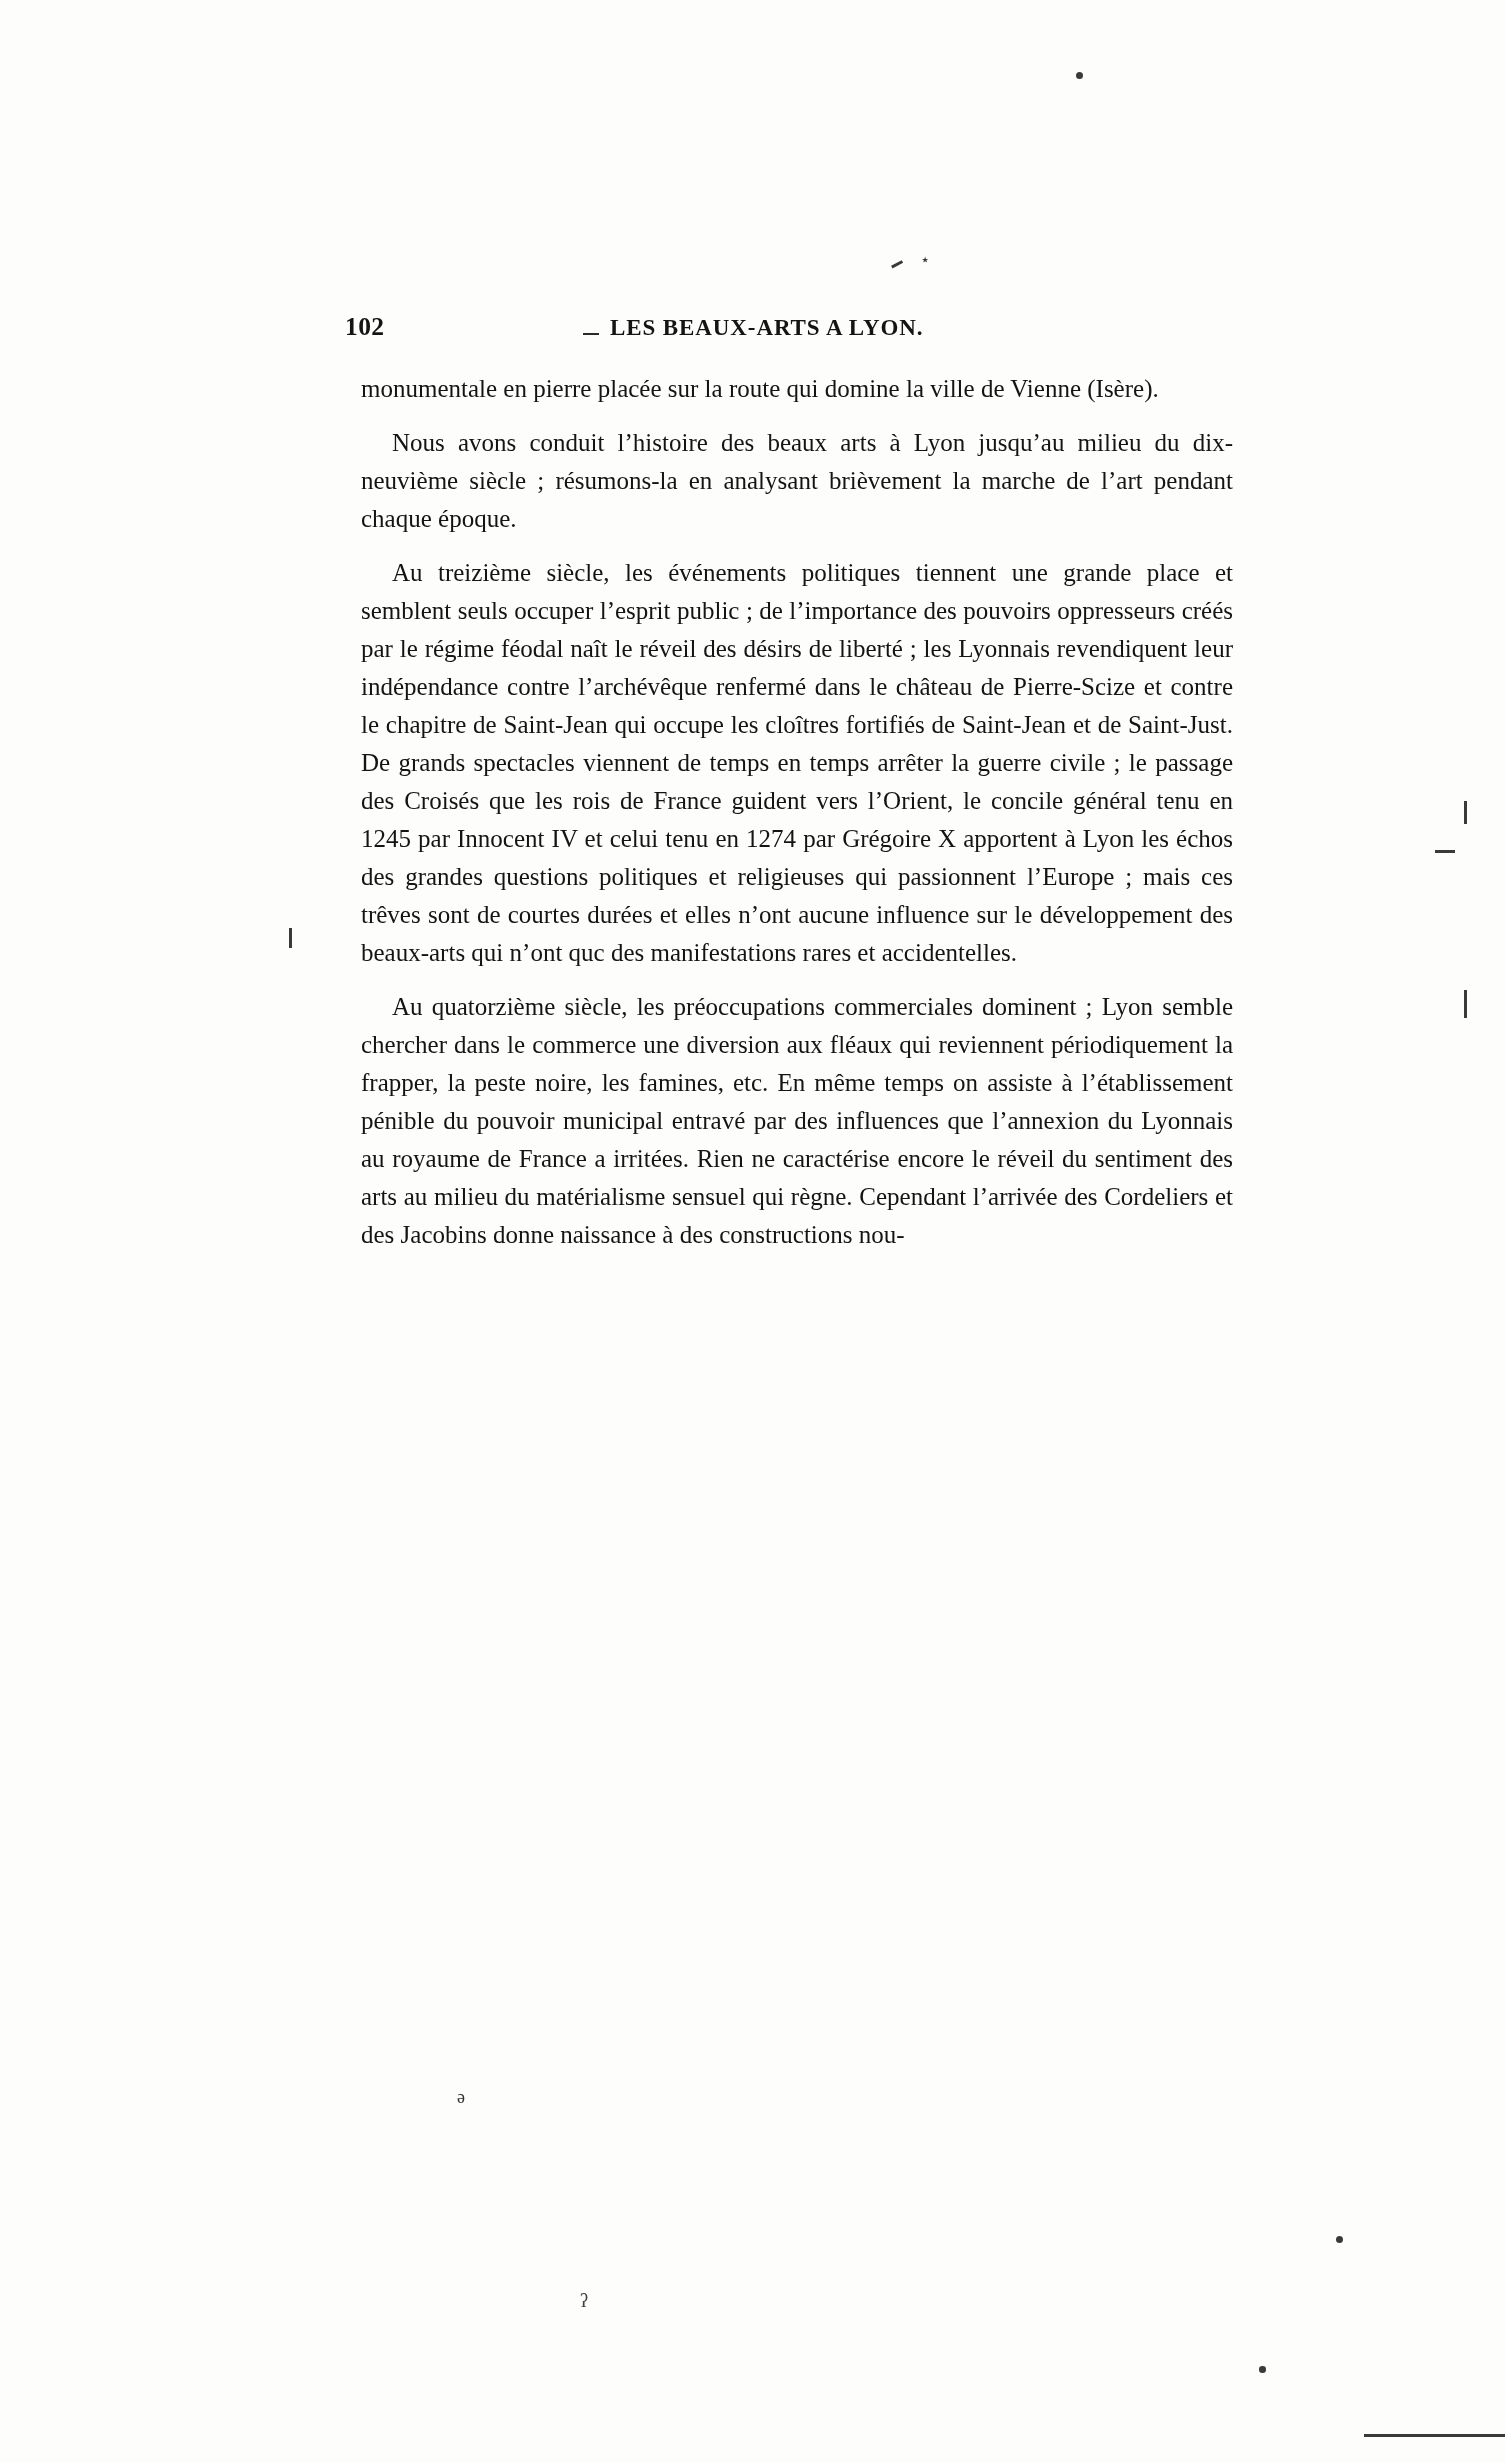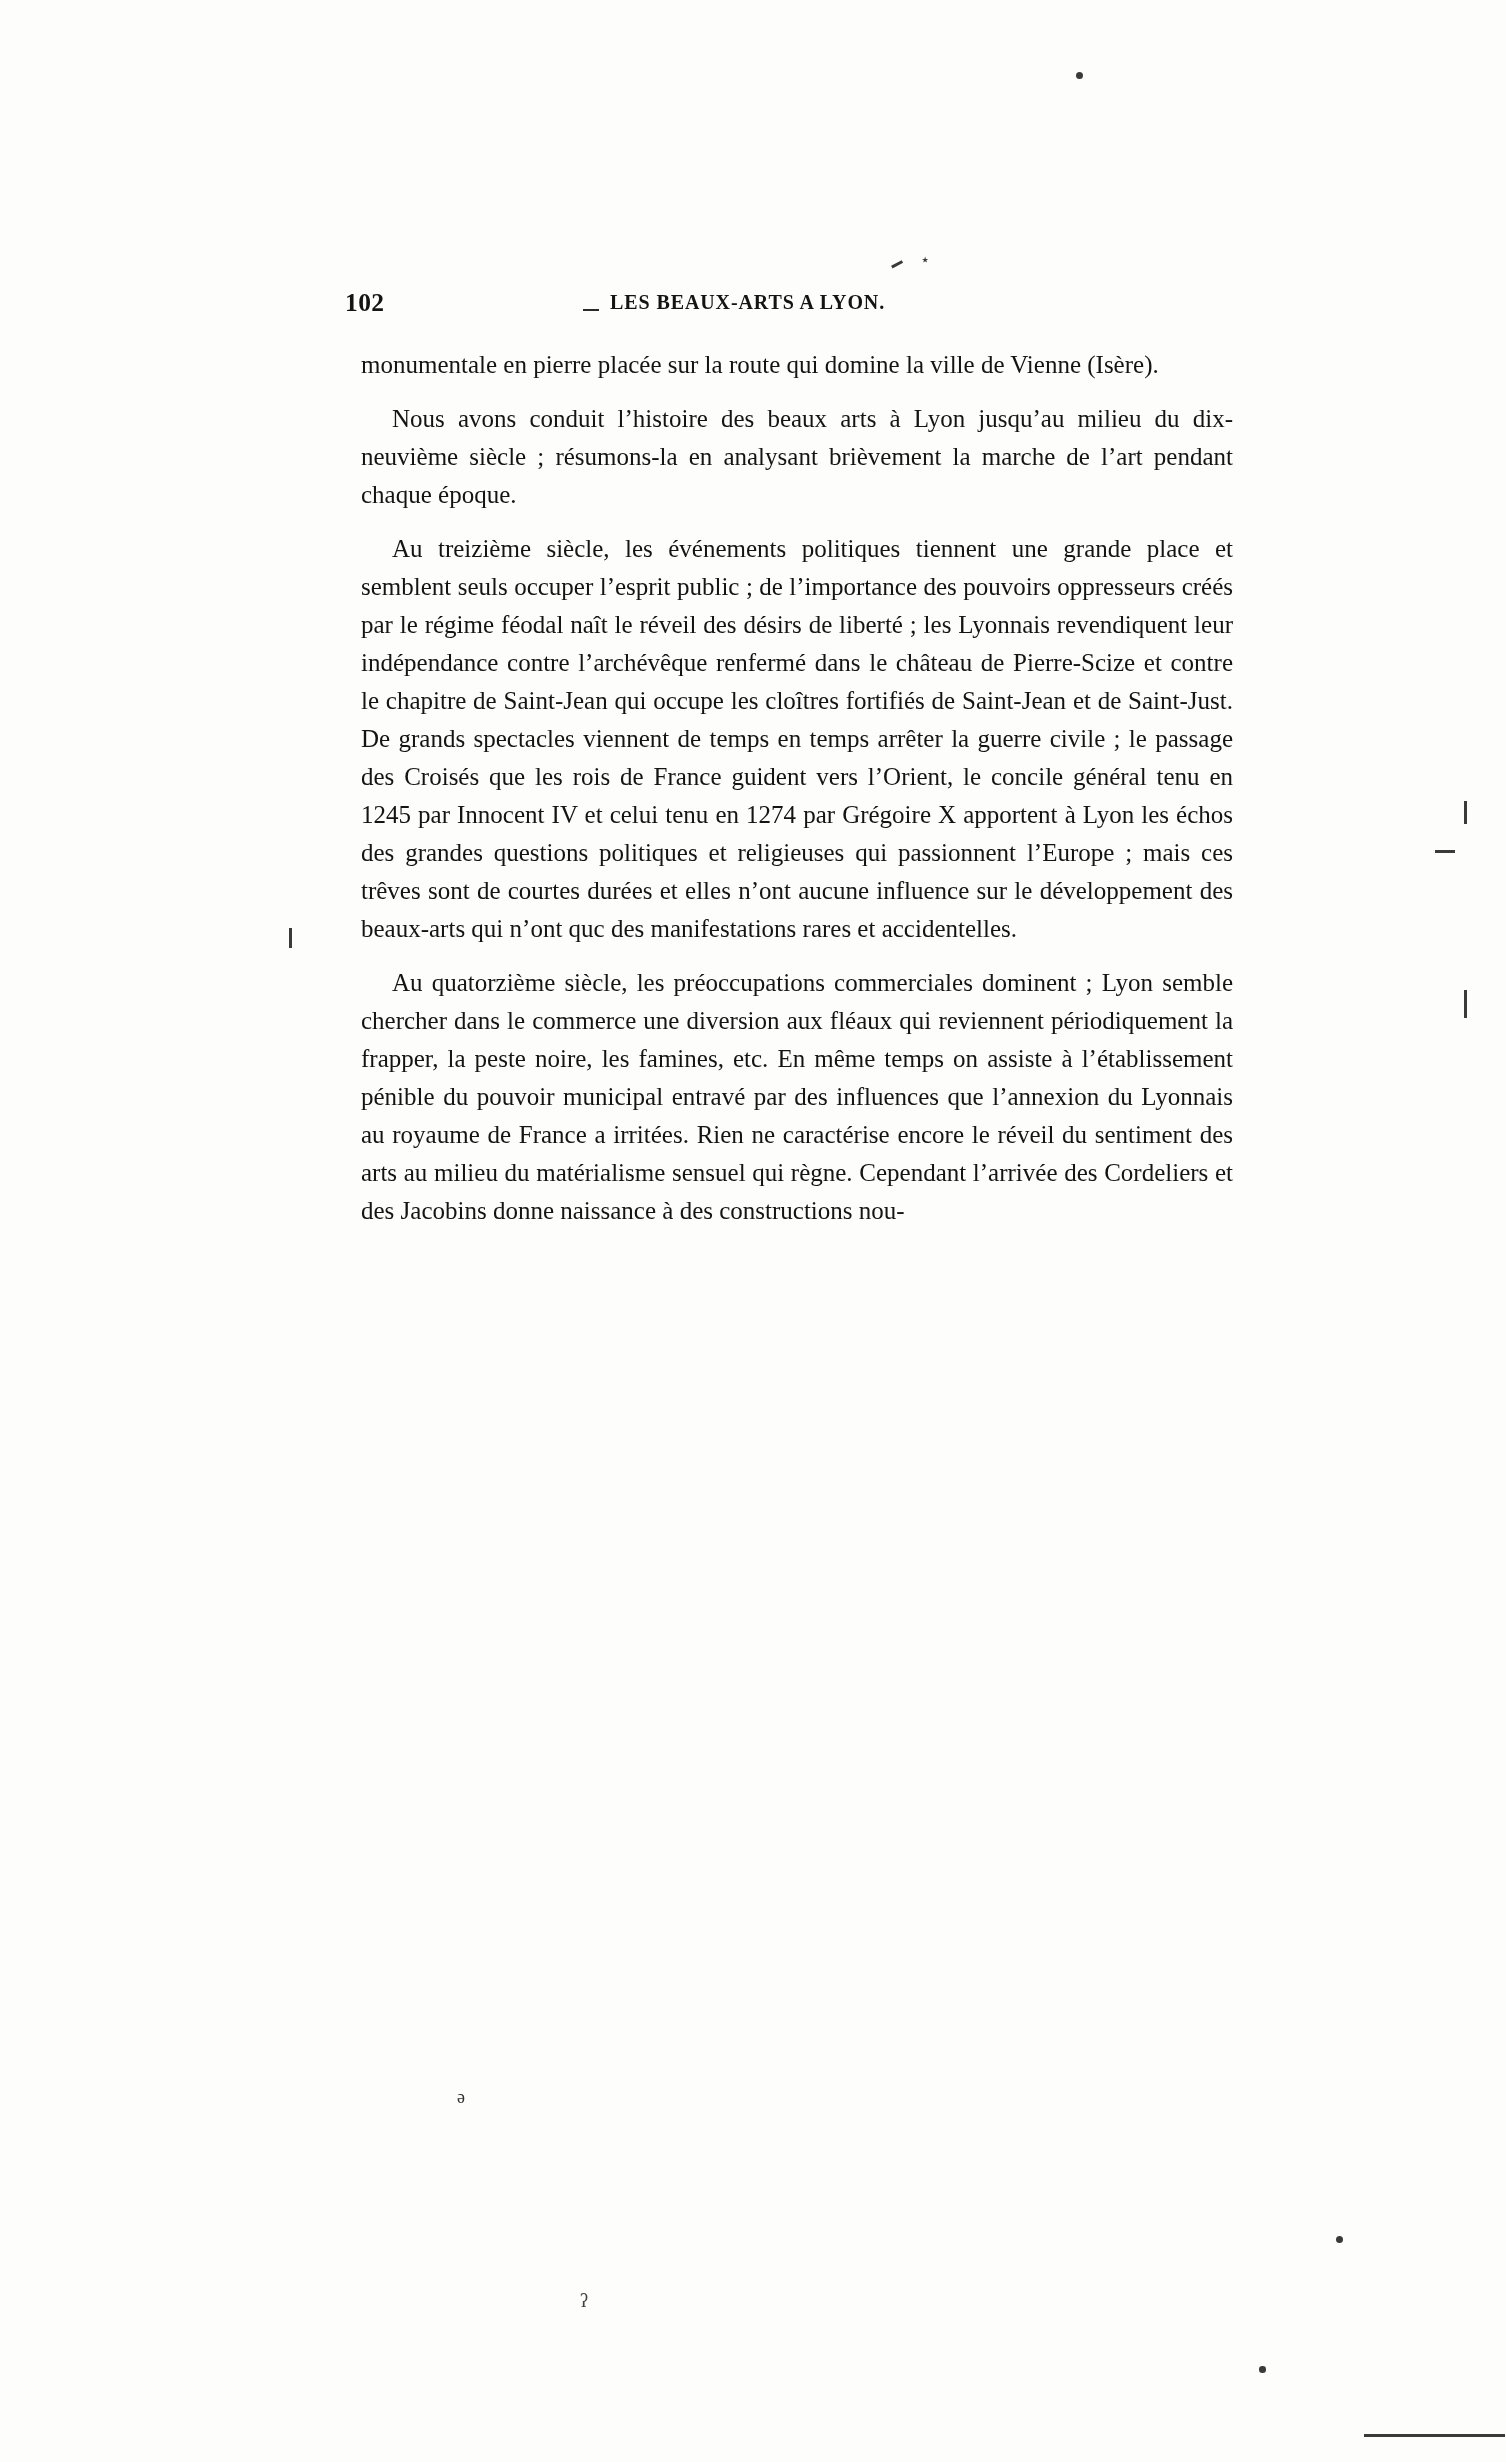--- a/index.html
+++ b/index.html
@@ -19,21 +19,21 @@
   
   .page {
     position: absolute;
     inset: 0;
     background: #fdfdfb;
   }
 
   .content {
     position: absolute;
     left: 345px;
-    top: 288px;
+    top: 312px;
     width: 904px;
   }
 
   
   .running-head {
     position: relative;
     height: 38px;
     margin-bottom: 20px;
   }
   .folio {
@@ -49,21 +49,21 @@
     left: 238px;
     top: 21.4px;
     width: 16.4px;
     height: 1.6px;
     background: #2a2a2a;
   }
   .head-title {
     position: absolute;
     left: 265px;
     top: 3.3px;
-    font-size: 20px;
+    font-size: 23px;
     font-weight: bold;
     letter-spacing: 0.9px;
   }
 
   
   p {
     margin: 16px;
     font-size: 25px;
     line-height: 38px;
     text-align: justify;

